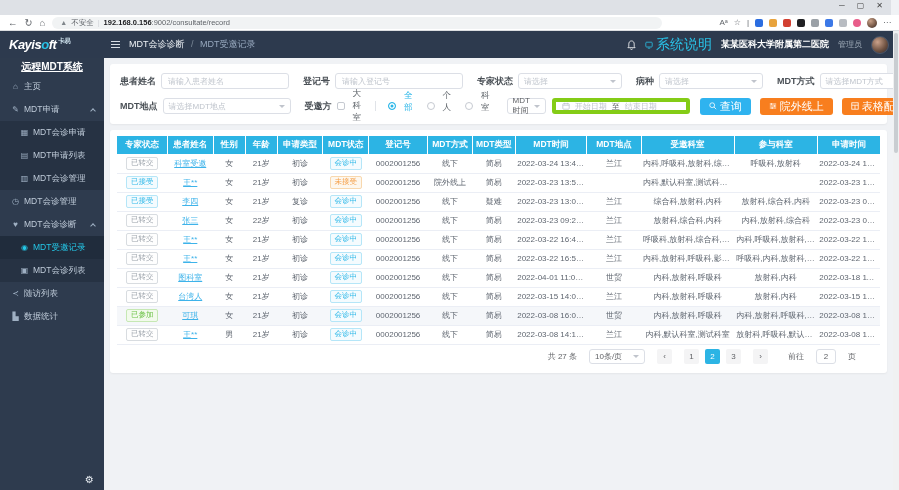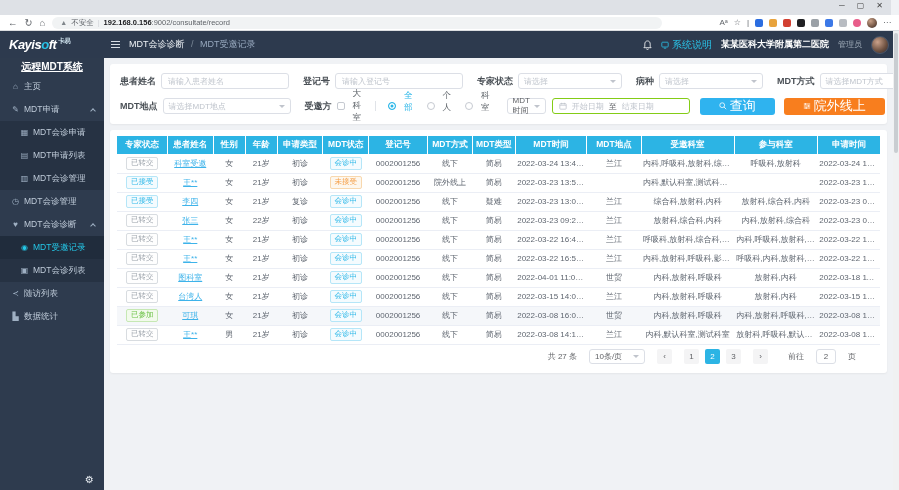--- a/index.html
+++ b/index.html
@@ -31,21 +31,21 @@
 .apph{position:absolute;top:31px;left:0;right:0;height:27px;background:#2d3a4e;display:flex;align-items:center;}
 .logo{width:104px;flex:none;padding-left:9px;color:#fff;font-size:13px;font-weight:bold;font-style:italic;letter-spacing:-0.5px;white-space:nowrap;}
 .logo .o{color:#29c3e8;}
 .logo .lb{font-size:6.5px;font-style:normal;color:#cfe3ee;margin-left:2px;vertical-align:top;}
 .burger{margin:0 9px 0 7px;display:flex;flex-direction:column;gap:1.5px;}
 .burger i{display:block;width:9px;height:1.3px;background:#d7dde4;}
 .crumb{font-size:9px;color:#eef2f6;}
 .crumb .sp{color:#7c8a99;margin:0 4px;}
 .crumb .cur{color:#97a8be;}
 .hright{margin-left:auto;display:flex;align-items:center;gap:9px;padding-right:10px;}
-.sysdoc{color:#29c3e8;font-size:10px;display:flex;gap:3px;align-items:center;}
+.sysdoc{color:#29c3e8;font-size:14px;display:flex;gap:3px;align-items:center;}
 .hosp{color:#fff;font-size:9px;font-weight:bold;}
 .role{color:#9fabb8;font-size:8px;}
 .avatar{width:18px;height:18px;border-radius:50%;border:1px solid #49566b;background:radial-gradient(circle at 35% 32%,#caa18a,#6b4f3f 60%,#2e2a33);}
 
 
 .side{position:absolute;top:58px;left:0;width:104px;bottom:0;background:#2e3b4e;}
 .stitle{height:17px;line-height:17px;text-align:center;color:#fff;font-weight:bold;font-size:10px;text-decoration:underline;}
 .nav-item{height:23px;display:flex;align-items:center;gap:4px;padding-left:11px;color:#bfcbd9;font-size:8.5px;cursor:pointer;position:relative;white-space:nowrap;}
 .nav-item .nav-ic{font-size:8px;width:9px;text-align:center;color:#9fb0c3;flex:none;}
 .nav-item.sub{background:#263243;padding-left:20px;}
@@ -66,23 +66,23 @@
 .sel{height:16px;border:1px solid #dcdfe6;border-radius:3px;display:flex;align-items:center;justify-content:space-between;padding:0 5px;font-size:8px;color:#bfc4cc;background:#fff;cursor:pointer;}
 .sel.val{color:#606266;}
 .caret{width:0;height:0;border-left:3px solid transparent;border-right:3px solid transparent;border-top:3.5px solid #c0c4cc;margin-left:4px;flex:none;}
 .vdiv{width:1px;height:10px;background:#e0e3e8;margin:0 8px;}
 .chk{width:8px;height:8px;border:1px solid #c6cad1;border-radius:2px;background:#fff;flex:none;}
 .chklb{font-size:8.5px;color:#5a6066;margin-left:3px;}
 .radio{width:8px;height:8px;border:1px solid #c6cad1;border-radius:50%;background:#fff;flex:none;}
 .radio.on{border-color:#29b6e8;background:#29b6e8;box-shadow:inset 0 0 0 1.5px #fff;}
 .rlb{font-size:8.5px;color:#5a6066;margin:0 9px 8px 3px;}
 .rlb.on{color:#29b6e8;}
-.dateb{height:16px;border:1px solid #84cc16;border-radius:3px;display:flex;align-items:center;gap:5px;padding:0 6px;font-size:8px;color:#bfc4cc;width:138px;flex:none;}
+.dateb{height:16px;border:4px solid #84cc16;border-radius:3px;display:flex;align-items:center;gap:5px;padding:0 6px;font-size:8px;color:#bfc4cc;width:138px;flex:none;}
 .dateb .zhi{color:#606266;}
-.btn{height:17px;border:none;border-radius:3px;color:#fff;font-size:13px;display:flex;align-items:center;gap:3px;padding:0 19px;cursor:pointer;font-family:inherit;flex:none;}
+.btn{height:17px;border:none;border-radius:3px;color:#fff;font-size:11px;display:flex;align-items:center;gap:3px;padding:0 9px;cursor:pointer;font-family:inherit;flex:none;}
 .btn.blue{background:#2fb3ef;margin-left:10px;}
 .btn.orange{background:#f87e1e;margin-left:9px;}
 
 
 .tcard{margin:6px 6px 0;padding:6px 7px 4px;}
 table{width:100%;border-collapse:collapse;table-layout:fixed;}
 th{background:#2cb4e4;color:#fff;font-size:8.5px;font-weight:bold;height:18px;border-right:1px solid rgba(255,255,255,.45);overflow:hidden;white-space:nowrap;}
 th:last-child{border-right:none;}
 td{height:19px;border-bottom:1px solid #ebeef5;font-size:8px;color:#5f6670;text-align:center;white-space:nowrap;overflow:hidden;text-overflow:ellipsis;padding:0 2px;}
 tr.hl td{background:#f5f7fa;}

